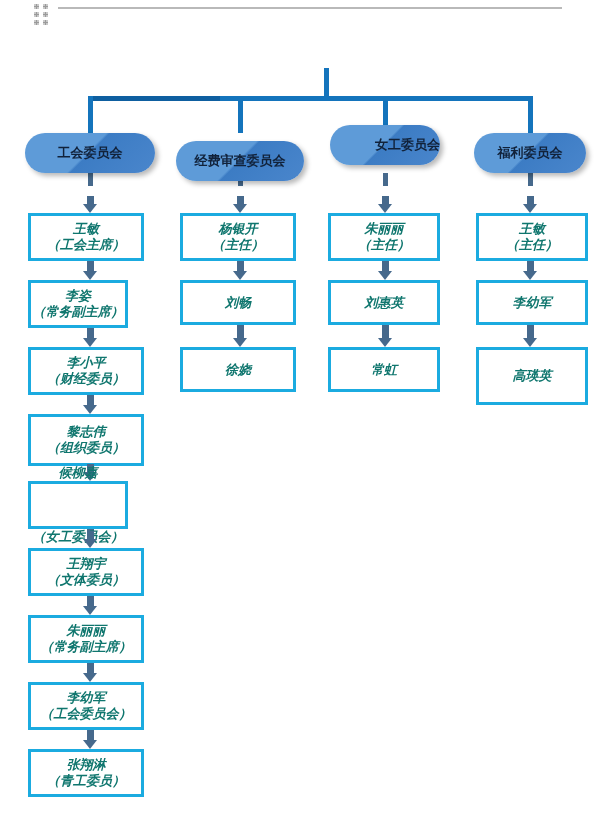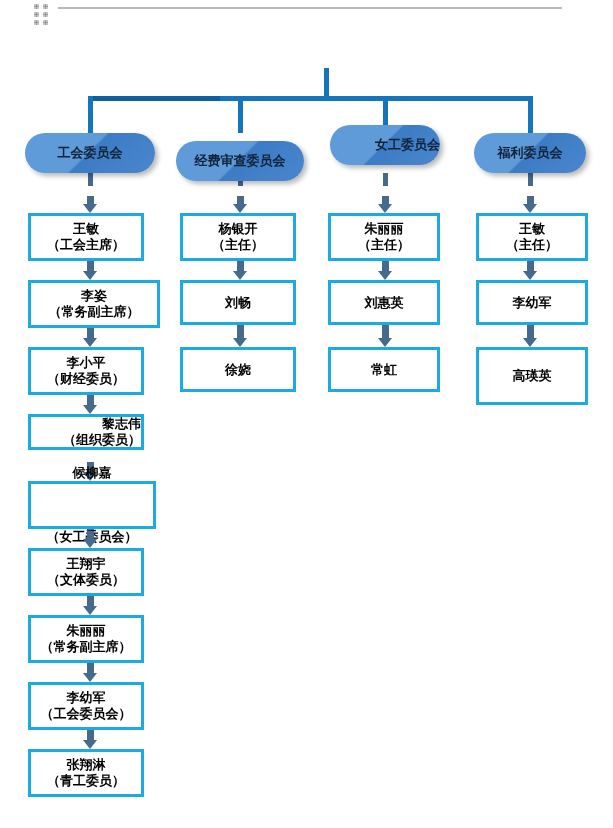--- a/index.html
+++ b/index.html
@@ -72,21 +72,21 @@
   .node{
     position:absolute;
     border:3px solid #1BABE0;
     background:#ffffff;
     box-sizing:border-box;
     display:flex;flex-direction:column;
     align-items:center;justify-content:center;
     line-height:1.22;
   }
   .node .nm,.node .rl{
-    color:#000000;font-size:13px;font-weight:bold;white-space:nowrap;
+    color:#0f766e;font-size:13px;font-weight:bold;white-space:nowrap;font-style:italic;
   }
   .node.single{justify-content:center;}
 
   
   .arrow{position:absolute;}
   .arrow .shaft{
     position:absolute;left:4px;top:0;width:7px;background:#46698C;
   }
   .arrow .head{
     position:absolute;left:0;width:0;height:0;
@@ -148,45 +148,45 @@
         <div class="head" style="top: 8px;"></div>
       </div>
       <div class="node" style="left: 28px; top: 213px; width: 116px; height: 48px;">
         <div class="nm">王敏</div>
         <div class="rl">（工会主席）</div>
       </div>
       <div class="arrow" style="left: 82.5px; top: 263px; width: 15px; height: 17px;">
         <div class="shaft" style="height: 9px;"></div>
         <div class="head" style="top: 8px;"></div>
       </div>
-      <div class="node" style="left: 28px; top: 280px; width: 132px; height: 48px;">
+      <div class="node" style="left: 28px; top: 280px; width: 100px; height: 48px;">
         <div class="nm">李姿</div>
         <div class="rl">（常务副主席）</div>
       </div>
       <div class="arrow" style="left: 82.5px; top: 330px; width: 15px; height: 17px;">
         <div class="shaft" style="height: 9px;"></div>
         <div class="head" style="top: 8px;"></div>
       </div>
       <div class="node" style="left: 28px; top: 347px; width: 116px; height: 48px;">
         <div class="nm">李小平</div>
         <div class="rl">（财经委员）</div>
       </div>
       <div class="arrow" style="left: 82.5px; top: 397px; width: 15px; height: 17px;">
         <div class="shaft" style="height: 9px;"></div>
         <div class="head" style="top: 8px;"></div>
       </div>
-      <div class="node" style="left: 28px; top: 414px; width: 116px; height: 36px; align-items: flex-end;">
+      <div class="node" style="left: 28px; top: 414px; width: 116px; height: 52px;">
         <div class="nm">黎志伟</div>
         <div class="rl">（组织委员）</div>
       </div>
       <div class="arrow" style="left: 82.5px; top: 464px; width: 15px; height: 17px;">
         <div class="shaft" style="height: 9px;"></div>
         <div class="head" style="top: 8px;"></div>
       </div>
-      <div class="node" style="left: 28px; top: 481px; width: 128px; height: 48px; gap: 48px;">
+      <div class="node" style="left: 28px; top: 481px; width: 100px; height: 48px; gap: 48px;">
         <div class="nm">候柳嘉</div>
         <div class="rl">（女工委员会）</div>
       </div>
       <div class="arrow" style="left: 82.5px; top: 531px; width: 15px; height: 17px;">
         <div class="shaft" style="height: 9px;"></div>
         <div class="head" style="top: 8px;"></div>
       </div>
       <div class="node" style="left: 28px; top: 548px; width: 116px; height: 48px;">
         <div class="nm">王翔宇</div>
         <div class="rl">（文体委员）</div>

